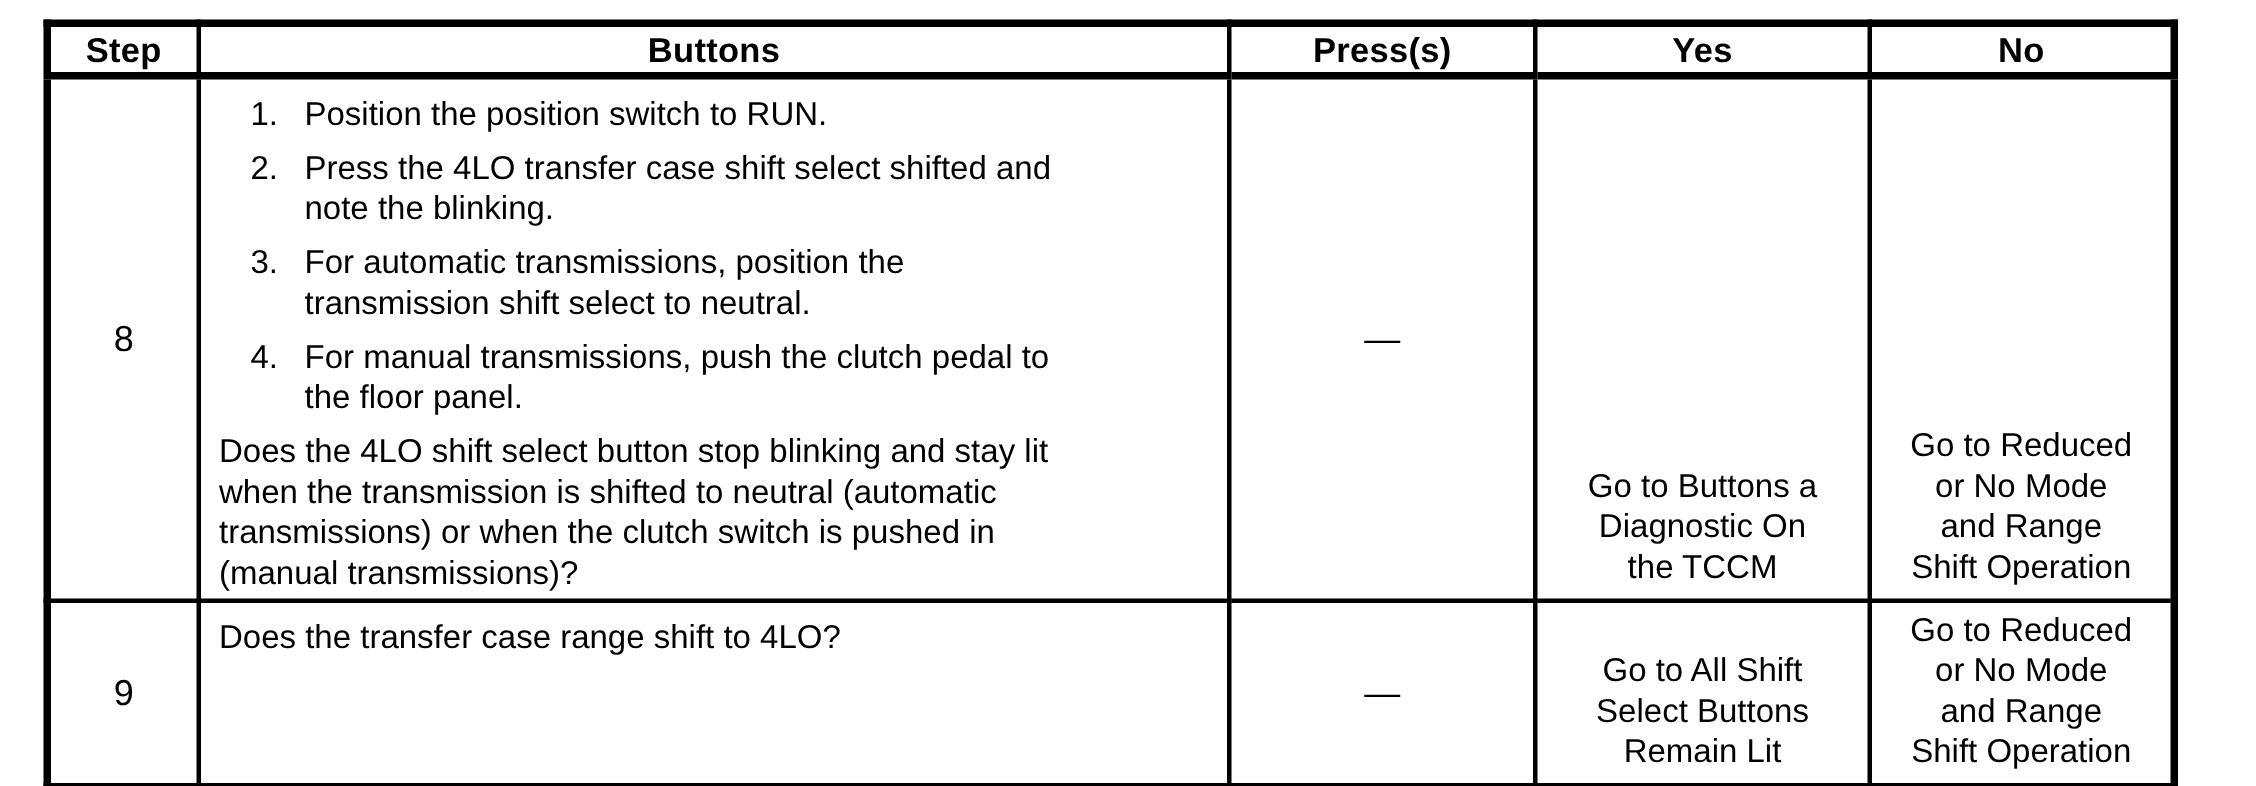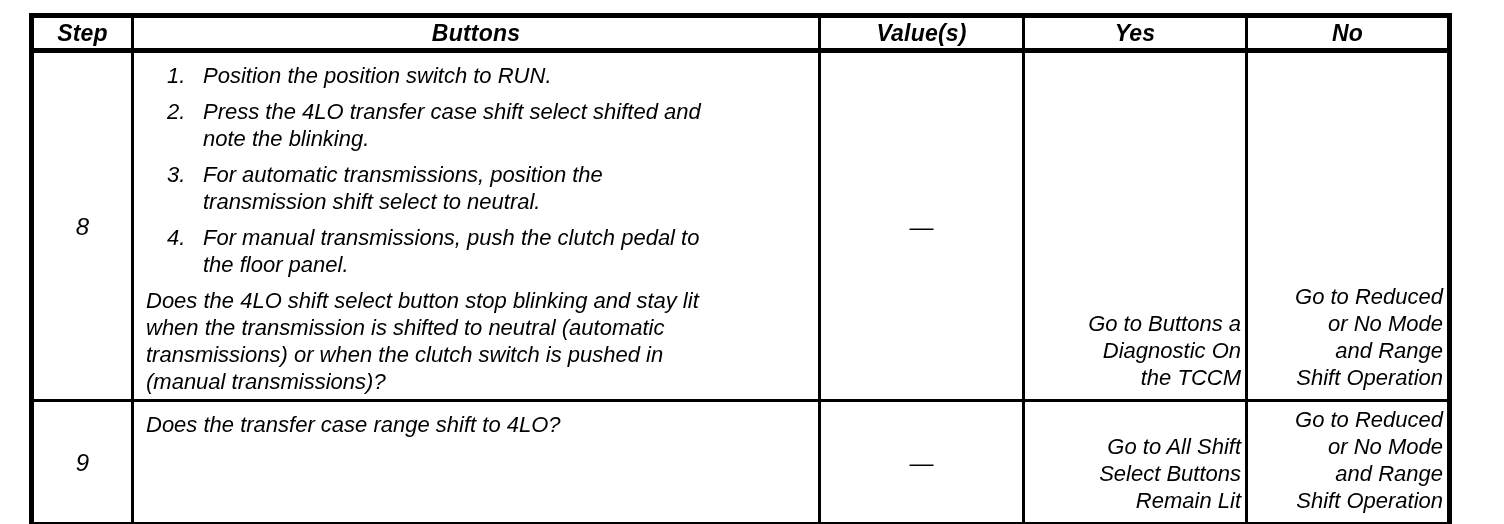--- a/index.html
+++ b/index.html
@@ -11,21 +11,20 @@
     overflow: hidden;
     font-family: "Liberation Sans", sans-serif;
     color: #000000;
     -webkit-font-smoothing: antialiased;
   }
   .page {
     position: relative;
     width: 1504px;
     height: 524px;
     background: #ffffff;
-    font-style: italic;
   }
   table.diag {
     position: absolute;
     left: 29px;
     top: 13px;
     border-collapse: collapse;
     table-layout: fixed;
     width: 1418px;
     background: #ffffff;
   }
@@ -79,21 +78,21 @@
   .question {
     margin-top: 2px;
     white-space: pre-line;
   }
   td.value {
     text-align: center;
     vertical-align: middle;
     font-size: 24px;
   }
   td.yes, td.no {
-    text-align: right;
+    text-align: center;
     vertical-align: bottom;
     padding: 4px 4px 8px 4px;
     white-space: pre-line;
   }
 </style>
 </head>
 <body>
 
 <div class="page">
   <table class="diag">
@@ -101,21 +100,21 @@
       <col style="width:101px">
       <col style="width:687px">
       <col style="width:204px">
       <col style="width:223px">
       <col style="width:203px">
     </colgroup>
     <thead>
       <tr>
         <th>Step</th>
         <th>Buttons</th>
-        <th>Value(s)</th>
+        <th>Press(s)</th>
         <th>Yes</th>
         <th>No</th>
       </tr>
     </thead>
     <tbody>
       <tr class="row8">
         <td class="step">8</td>
         <td class="action">
           <div class="list">
             <div class="item">

